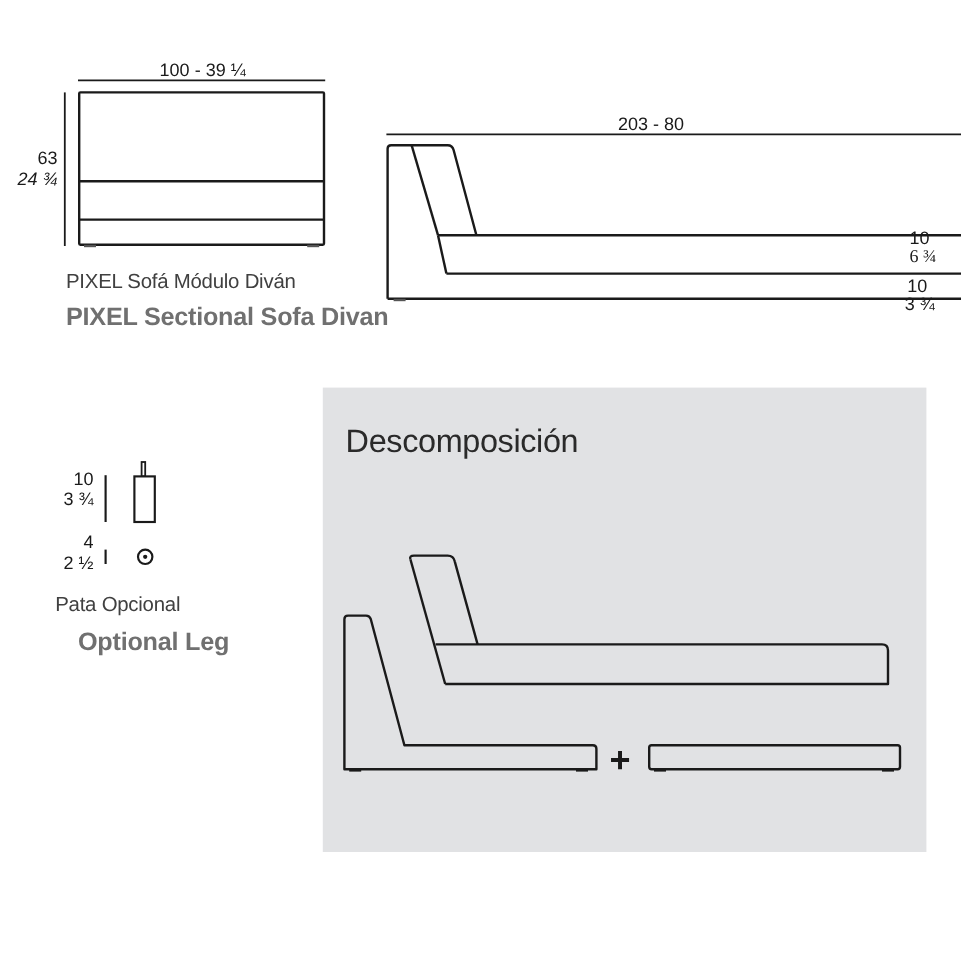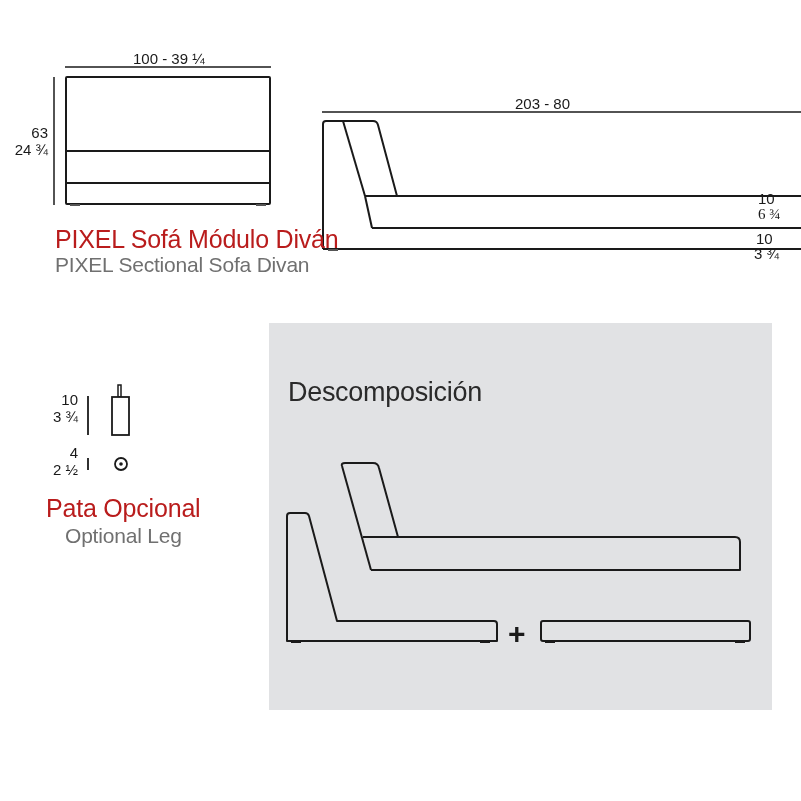--- a/index.html
+++ b/index.html
@@ -2,24 +2,24 @@
 <html><head>
 <meta charset="utf-8">
 <style>
   html, body { margin: 0; padding: 0; background: #ffffff; }
   body { width: 801px; height: 801px; position: relative; overflow: hidden;
          font-family: "Liberation Sans", sans-serif; color: #1a1a1a; }
   .abs { position: absolute; }
   svg { position: absolute; left: 0; top: 0; overflow: visible; }
   .dim { font-size: 15px; line-height: 15px; color: #1a1a1a; }
   .dim-r { text-align: right; }
-  .title-es { font-size: 25px; color: #b91c1c; letter-spacing: -0.2px; }
-  .title-en { font-size: 21px; color: #707070; letter-spacing: -0.2px; }
+  .title-es { font-size: 17px; color: #404040; letter-spacing: -0.2px; }
+  .title-en { font-size: 21px; color: #707070; letter-spacing: -0.2px; font-weight: bold; }
   .panel { left: 269px; top: 323px; width: 503px; height: 387px; background: #e1e2e4; }
-  .panel-title { left: 288px; top: 353px; font-size: 27px; color: #2a2a2a; letter-spacing: -0.3px; margin-top: 24px; }
+  .panel-title { left: 288px; top: 353px; font-size: 27px; color: #2a2a2a; letter-spacing: -0.3px; }
   .plus { left: 508px; top: 619px; font-size: 30px; font-weight: bold; line-height: 30px; color: #1a1a1a; }
 </style>
 </head>
 <body>
 
 <div class="abs" style="left:0;top:0;width:300px;height:215px;padding-left:46px;">
   <svg width="300" height="215">
 
     <line x1="65" y1="67" x2="271" y2="67" stroke="#1a1a1a" stroke-width="1.5"></line>
 
@@ -27,21 +27,21 @@
 
     <rect x="66" y="77" width="204" height="127" fill="#fff" stroke="#1a1a1a" stroke-width="2" rx="1"></rect>
     <line x1="66" y1="151" x2="270" y2="151" stroke="#1a1a1a" stroke-width="2"></line>
     <line x1="66" y1="183" x2="270" y2="183" stroke="#1a1a1a" stroke-width="2"></line>
 
     <rect x="70" y="204" width="10" height="2" fill="#555"></rect>
     <rect x="256" y="204" width="10" height="2" fill="#555"></rect>
   </svg>
   <div class="abs dim" style="left:133px;top:51px;">100 - 39 ¼</div>
   <div class="abs dim dim-r" style="left:10px;top:125px;width:38px;">63</div>
-  <div class="abs dim dim-r" style="left:4px;top:142px;width:44px;">24 ¾</div>
+  <div class="abs dim dim-r" style="left:4px;top:142px;width:44px;font-style:italic;">24 ¾</div>
 </div>
 
 <div class="abs" style="left:300px;top:0;width:501px;height:220px;margin-top:45px;">
   <svg width="501" height="220">
 
     <line x1="22" y1="67" x2="740" y2="67" stroke="#1a1a1a" stroke-width="1.5"></line>
     <g fill="none" stroke="#1a1a1a" stroke-width="2" stroke-linejoin="round">
 
       <path d="M 23 204 L 23 79 Q 23 76 26 76 L 73 76 Q 77 76 78 80 L 97 151"></path>
 

